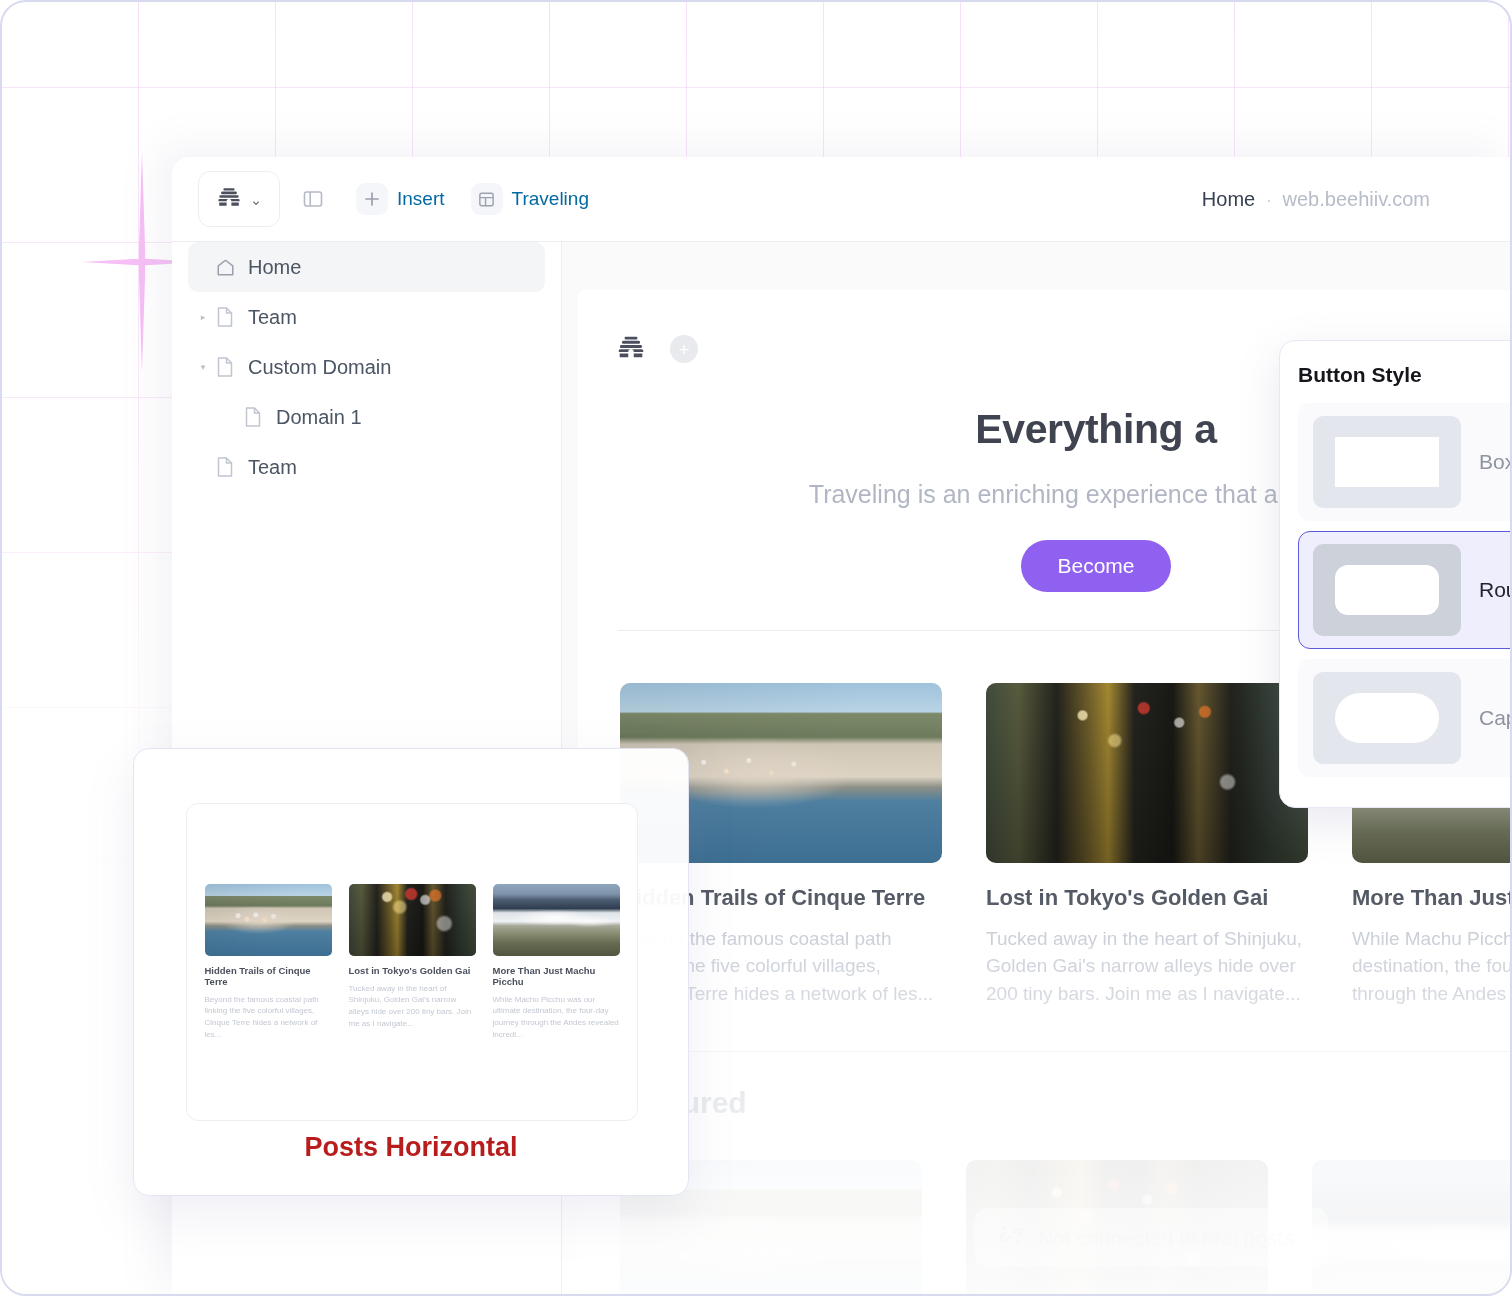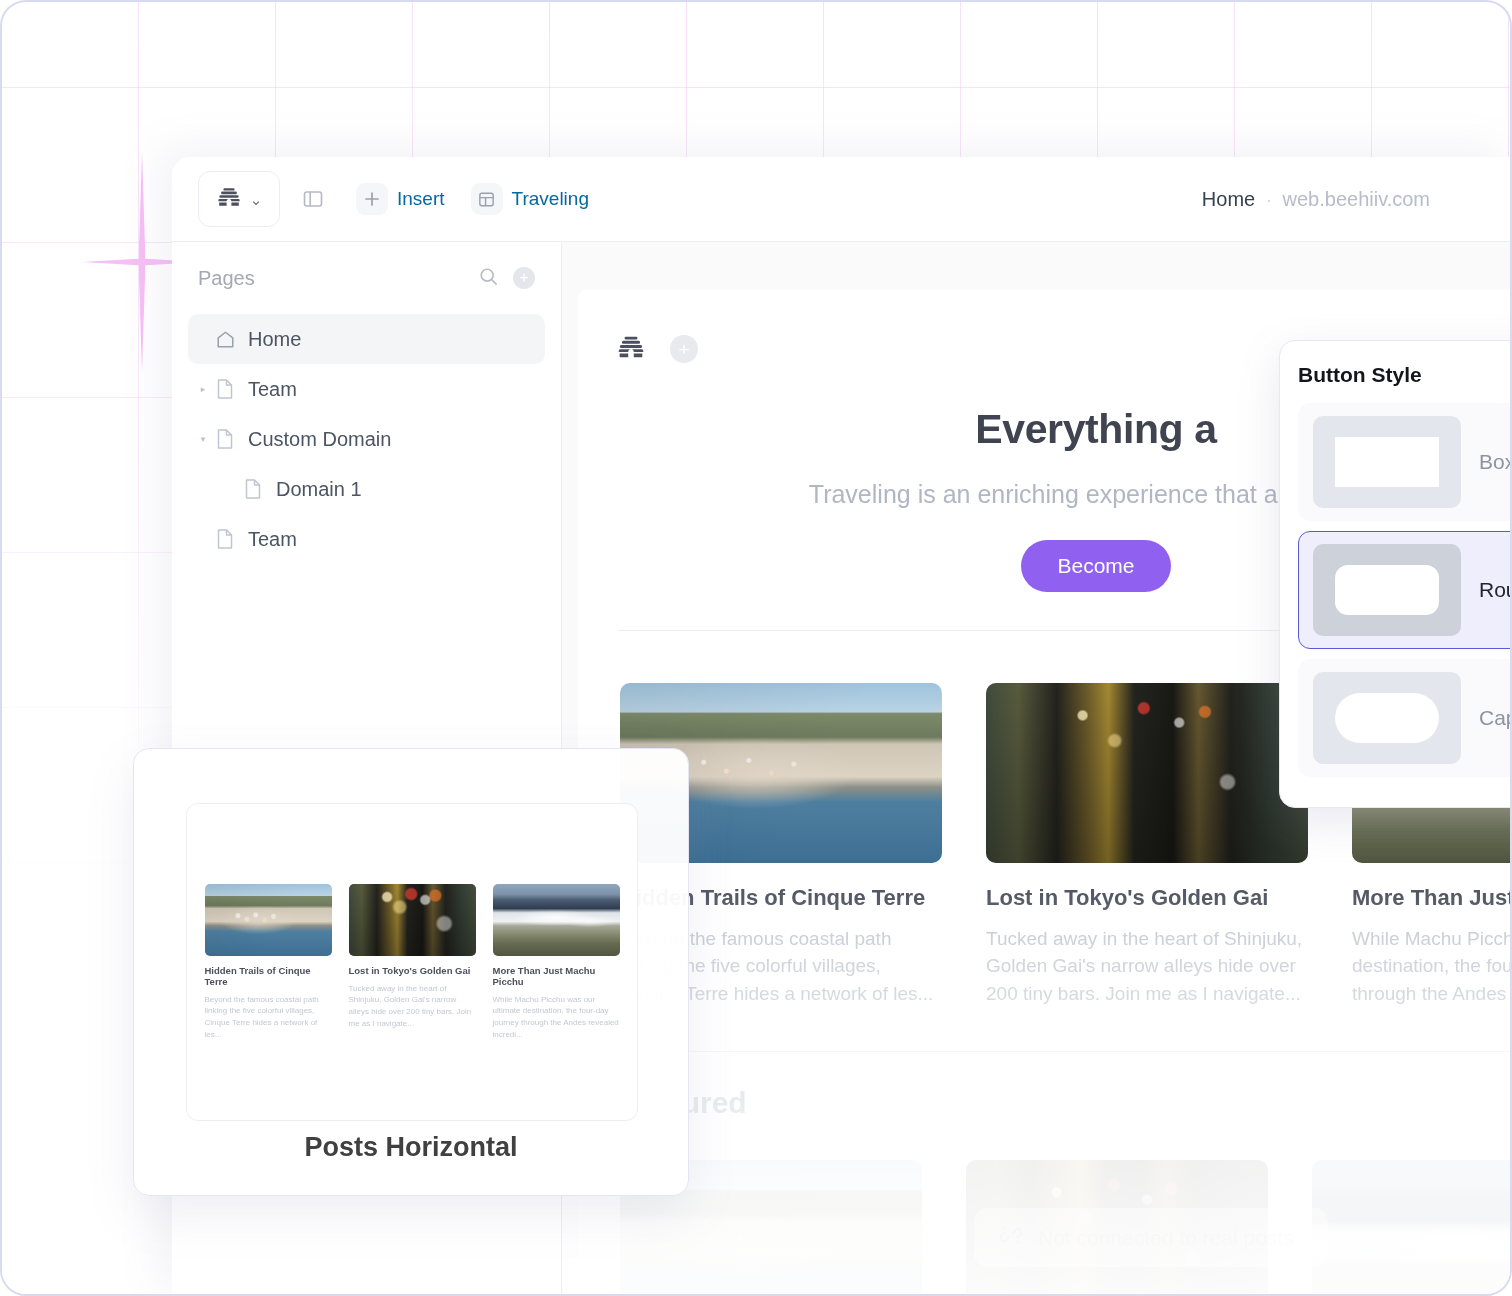--- a/index.html
+++ b/index.html
@@ -249,21 +249,21 @@
     background:#fff; border:1px solid #eceef4; border-radius: 12px;
     display:flex; align-items:center; justify-content:center;
   }
   #mini-cards { display:flex; gap: 17px; }
   .mini { width: 127px; }
   .mini .mthumb { width:127px; height:72px; border-radius:5px; overflow:hidden; }
   .mini h4 { font-size: 9.5px; color:#4a505c; margin-top: 9px; font-weight:700; }
   .mini p { font-size: 8px; line-height:1.45; color:#c3c8d2; margin-top: 7px; }
   #floater-label {
     position:absolute; left:0; right:0; bottom: 32px;
-    text-align:center; font-size: 27px; color:#404040; font-weight:700;
+    text-align:center; font-size: 27px; color:#b91c1c; font-weight:700;
   }
 
   
   .img-cinque {
     width:100%; height:100%;
     background:
       radial-gradient(ellipse 50% 32% at 42% 50%, rgba(225,214,200,0.92), rgba(225,214,200,0) 62%),
       linear-gradient(to bottom,
         #9fc3dc 0%, #b9d3e4 16%,
         #7d8a6a 17%, #6d7a5c 30%,
@@ -382,32 +382,20 @@
       </div>
 
       <div id="breadcrumb">
         <span class="bc-home">Home</span>
         <span class="bc-dot">·</span>
         <span class="bc-url">web.beehiiv.com</span>
       </div>
     </div>
 
     <div id="sidebar">
-      <div id="pages-head">
-        <span id="pages-title">Pages</span>
-        <span class="acts">
-          <span>
-            <svg width="21" height="21" viewBox="0 0 22 22" fill="none" stroke="#b6bbc5" stroke-width="1.7" stroke-linecap="round">
-              <circle cx="9.6" cy="9.6" r="6.2"></circle>
-                <line x1="14.3" y1="14.3" x2="19" y2="19"></line>
-            </svg>
-          </span>
-          <span class="circ-plus">+</span>
-        </span>
-      </div>
       <div id="tree">
           <div class="tree-row active">
             <span class="caret"></span>
             <span class="ic">
               <svg width="21" height="21" viewBox="0 0 22 22" fill="none" stroke="#9aa0ac" stroke-width="1.6" stroke-linejoin="round">
                 <path d="M3.4 9.4 11 3.4l7.6 6v9.2H3.4z"></path>
               </svg>
             </span>
             <span class="tree-label">Home</span>
           </div>

